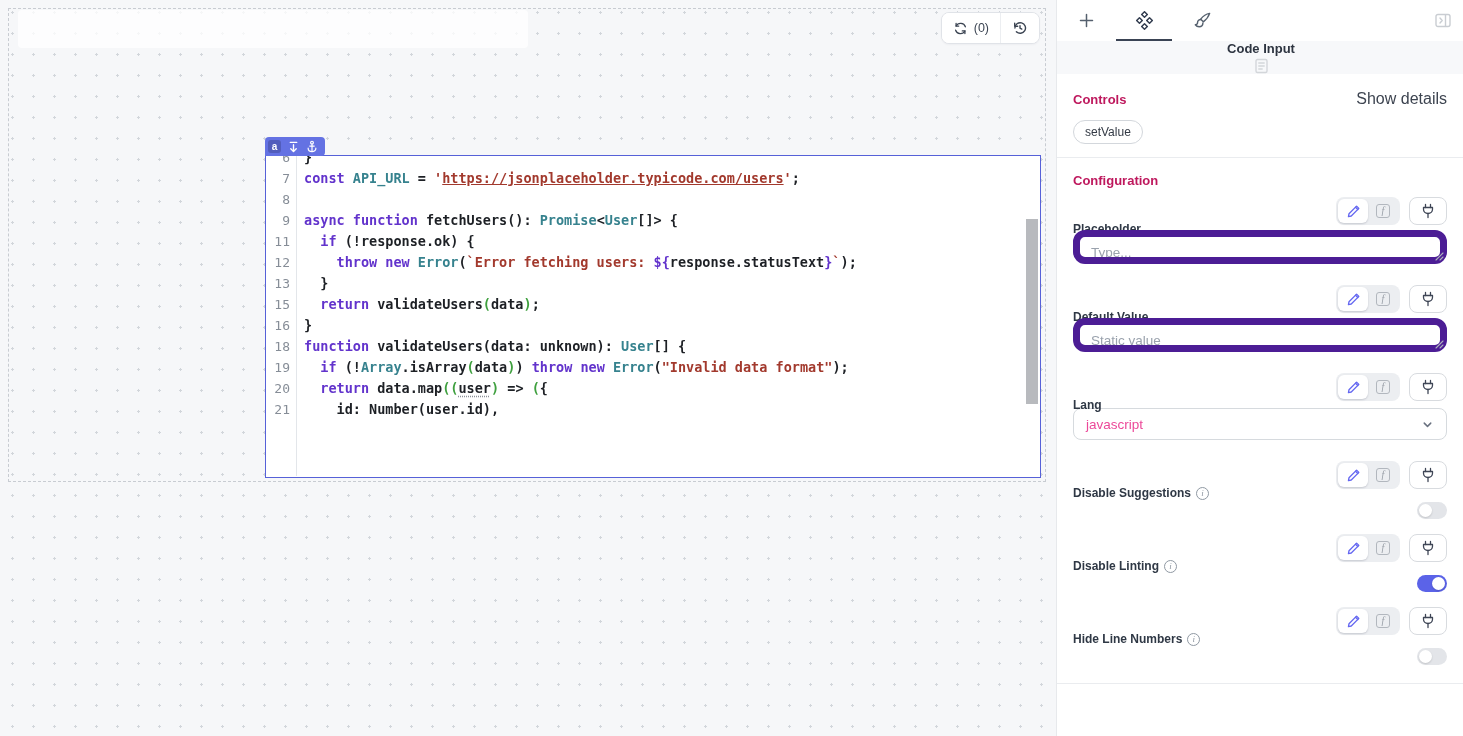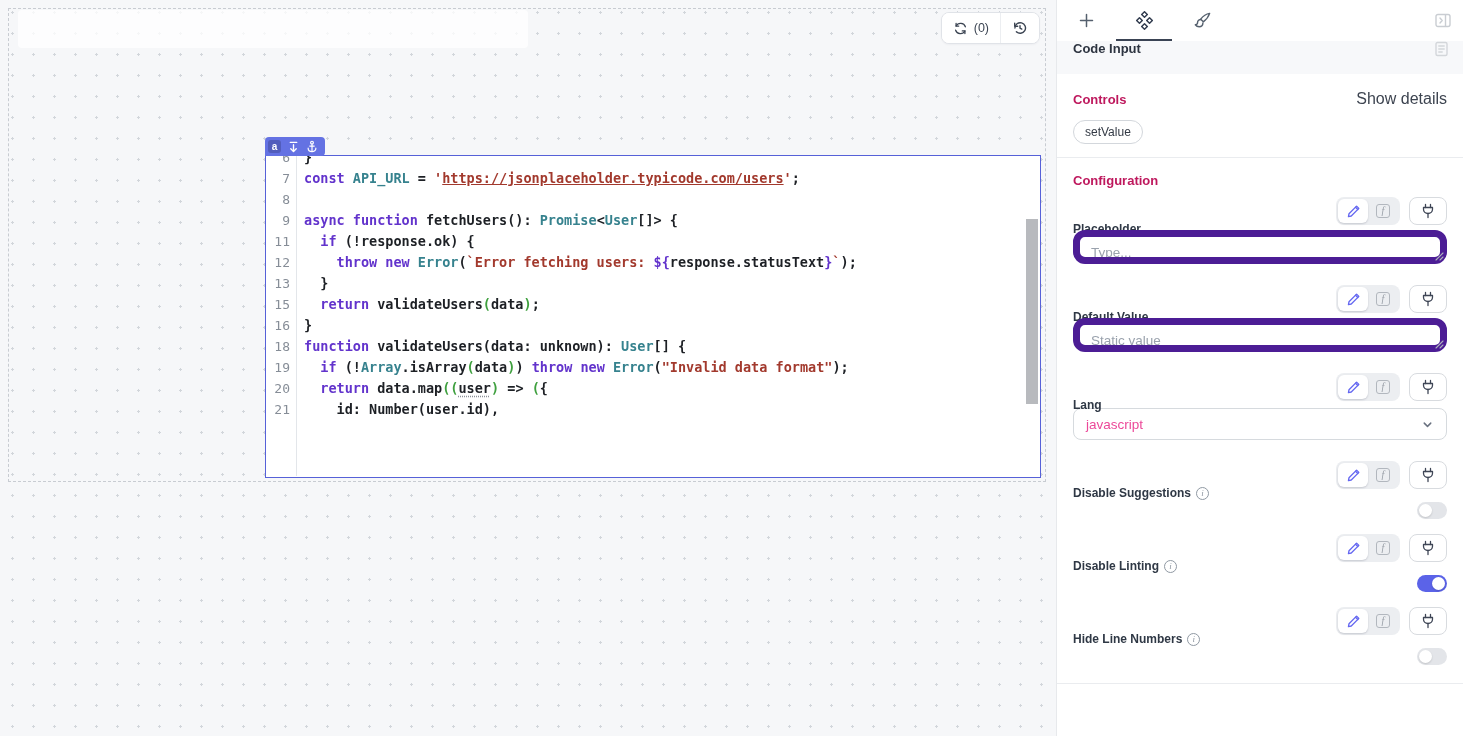--- a/index.html
+++ b/index.html
@@ -46,21 +46,21 @@
   .tk-us{color:var(--pl);text-decoration:underline dotted #8b9199;text-underline-offset:3px;}
   .scroll-thumb{position:absolute;right:2px;top:63px;width:12px;height:185px;background:#b8babe;}
 
   
   .panel{position:absolute;left:1056px;top:0;width:407px;height:736px;background:#fff;border-left:1px solid var(--panel-border);}
   .tabbar{height:41px;display:flex;align-items:center;position:relative;}
   .tab{width:58px;height:41px;display:flex;align-items:center;justify-content:center;cursor:pointer;position:relative;color:#55606e;}
   .tab.active{color:#313b4e;}
   .tab.active::after{content:"";position:absolute;left:1px;right:1px;bottom:0;height:2px;background:#3a4354;}
   .panel-collapse{position:absolute;right:12px;top:13px;cursor:pointer;display:flex;}
-  .panel-header{height:33px;background:#f7f8fa;display:flex;align-items:flex-start;justify-content:space-between;padding:0 14px 0 16px;}
+  .panel-header{height:33px;background:#f7f8fa;display:flex;align-items:center;justify-content:space-between;padding:0 14px 0 16px;flex-direction:column;}
   .panel-header .title{font-weight:bold;font-size:13px;color:#2d3440;}
   .panel-body{padding:0 16px;}
   .controls-row{margin-top:16px;display:flex;justify-content:space-between;align-items:center;}
   .sec-title{font-weight:bold;font-size:13px;color:#be185d;}
   .show-details{font-size:16px;color:#3d4450;cursor:pointer;}
   .chip{margin-top:12px;display:inline-block;padding:4px 11px;border:1px solid #d3d7dc;border-radius:15px;font-size:12px;color:#333a45;background:#fff;cursor:pointer;}
   .divider{margin:13px -16px 0;border:none;border-top:1px solid #eaecef;}
   .config-title{margin-top:15px;}
   .label-row{margin-top:8px;height:30px;display:flex;justify-content:space-between;align-items:center;}
   .field-label{font-size:12px;font-weight:bold;color:#2f3845;display:flex;align-items:center;gap:5px;margin-top:36px;}

